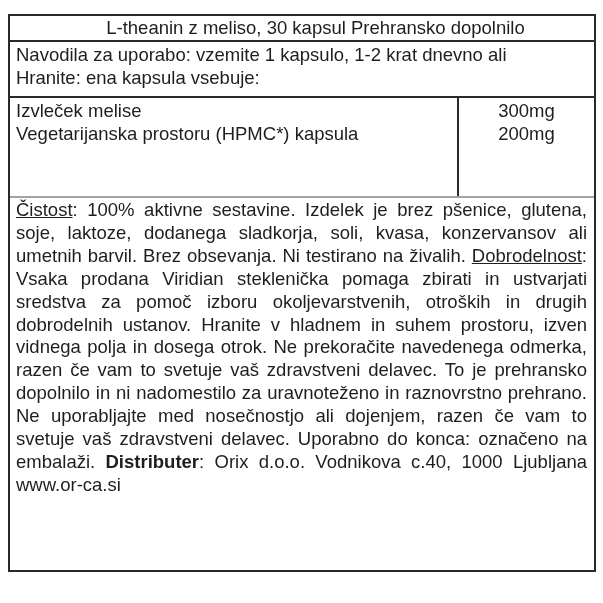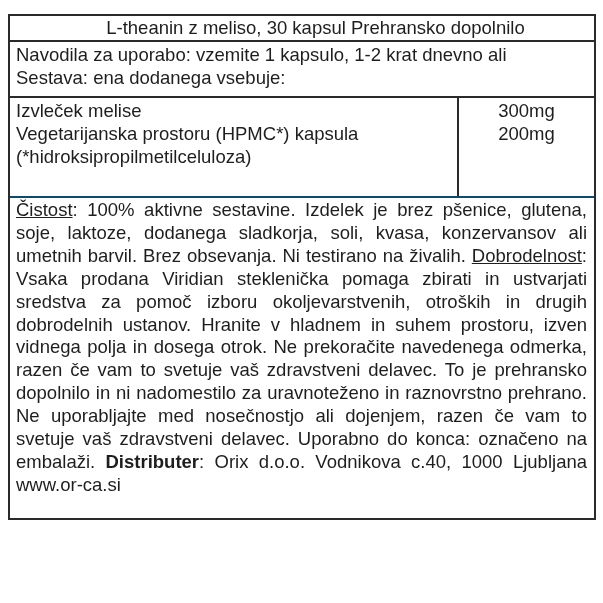--- a/index.html
+++ b/index.html
@@ -4,47 +4,46 @@
 <style>
   html, body { margin: 0; padding: 0; background: #ffffff; }
   body { width: 603px; height: 603px; position: relative; overflow: hidden;
          font-family: "Liberation Sans", sans-serif; color: #1e1e1e; }
   .label { position: absolute; left: 8px; top: 14px; width: 584px;
            border: 2px solid #2a2a2a; box-sizing: content-box; }
   .title { height: 24px; line-height: 24px; text-align: center; font-size: 18.5px;
            border-bottom: 2px solid #2a2a2a; padding-left: 27px; }
   .usage { padding: 0 6px; font-size: 18.5px; line-height: 23px; height: 56px;
            border-bottom: 2px solid #2a2a2a; box-sizing: border-box; padding-top: 1px; }
-  .ingredients { display: flex; height: 98px; border-bottom: 2px solid #0c4a6e; }
+  .ingredients { display: flex; height: 98px; border-bottom: 2px solid #a3a3a3; }
   .ing-names { width: 449px; border-right: 2px solid #2a2a2a; padding: 1px 6px 0 6px;
                font-size: 18.5px; line-height: 23px; box-sizing: border-box; }
   .ing-amounts { flex: 1; text-align: center; font-size: 18.5px; line-height: 23px;
                  padding-top: 1px; border-radius: 19px; }
   .ing-row { white-space: nowrap; }
   .body { padding: 1px 7px 0 6px; font-size: 18.5px; line-height: 22.9px;
-          text-align: justify; height: 320px; box-sizing: border-box; }
+          text-align: justify; height: 372px; box-sizing: border-box; }
   .u { text-decoration: underline; }
   .b { font-weight: bold; }
 </style>
 </head>
 <body>
 
 <div class="label">
   <div class="title">L-theanin z meliso, 30 kapsul Prehransko dopolnilo</div>
 
   <div class="usage">
     <div>Navodila za uporabo: vzemite 1 kapsulo, 1-2 krat dnevno ali</div>
-    <div>Sestava: ena dodanega vsebuje:</div>
+    <div>Hranite: ena kapsula vsebuje:</div>
   </div>
 
   <div class="ingredients">
     <div class="ing-names">
       <div class="ing-row">Izvleček melise</div>
       <div class="ing-row">Vegetarijanska prostoru (HPMC*) kapsula</div>
-      <div class="ing-row">(*hidroksipropilmetilceluloza)</div>
     </div>
     <div class="ing-amounts">
       <div>300mg</div>
       <div>200mg</div>
     </div>
   </div>
 
   <div class="body"><span class="u">Čistost</span><span>: 100% aktivne sestavine. Izdelek je brez pšenice, glutena, soje, laktoze, dodanega sladkorja, soli, kvasa, konzervansov ali umetnih barvil. Brez obsevanja. Ni testirano na živalih. </span><span class="u">Dobrodelnost</span><span>: Vsaka prodana Viridian steklenička pomaga zbirati in ustvarjati sredstva za pomoč izboru okoljevarstvenih, otroških in drugih dobrodelnih ustanov. Hranite v hladnem in suhem prostoru, izven vidnega polja in dosega otrok. Ne prekoračite navedenega odmerka, razen če vam to svetuje vaš zdravstveni delavec. To je prehransko dopolnilo in ni nadomestilo za uravnoteženo in raznovrstno prehrano. Ne uporabljajte med nosečnostjo ali dojenjem, razen če vam to svetuje vaš zdravstveni delavec. Uporabno do konca: označeno na embalaži. </span><span class="b">Distributer</span><span>: Orix d.o.o. Vodnikova c.40, 1000 Ljubljana www.or-ca.si</span></div>
 </div>
 

